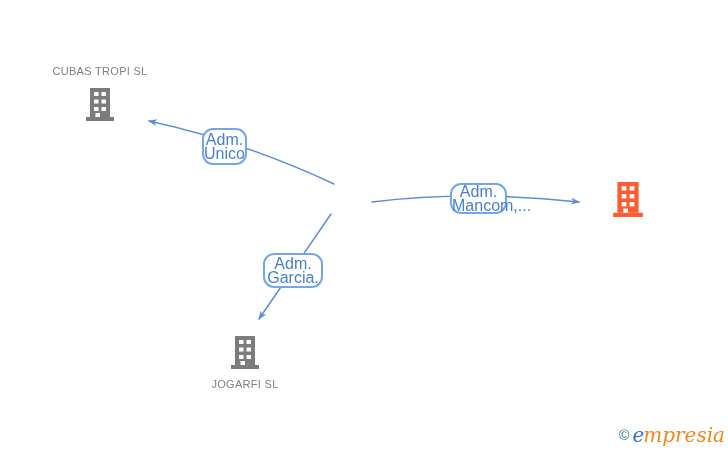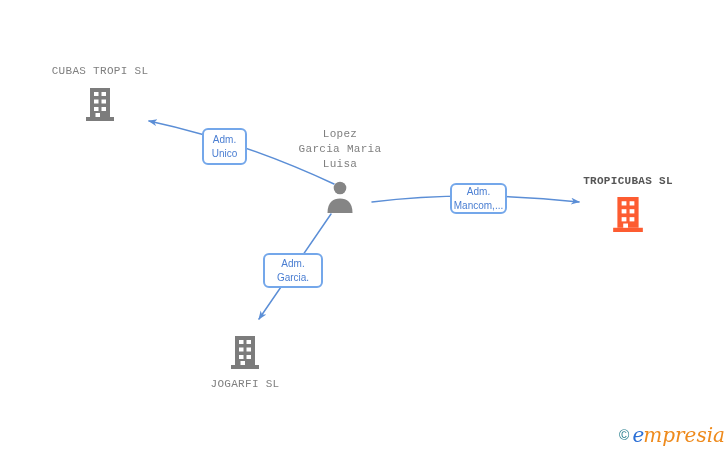--- a/index.html
+++ b/index.html
@@ -16,21 +16,20 @@
     z-index: 1;
   }
   .node {
     position: absolute;
     display: flex;
     flex-direction: column;
     align-items: center;
     text-align: center;
     z-index: 2;
     cursor: pointer;
-    font-family: Liberation Mono, monospace;
   }
   .node-label {
     font-size: 11px;
     letter-spacing: 0.3px;
     color: #7f7f7f;
     line-height: 15px;
     white-space: nowrap;
   }
   .node-label.bold { font-weight: bold; color: #565656; }
   .icon { display: block; }
@@ -38,23 +37,23 @@
   .orange-fill { fill: #fd5c31; }
   .person-fill { fill: #858585; }
   .mt9 { margin-top: 9px; }
   .mt8 { margin-top: 8px; }
   .edge-box {
     position: absolute;
     z-index: 3;
     box-sizing: border-box;
     background: #ffffff;
     border: 2px solid #74a7ea;
-    border-radius: 6px;
+    border-radius: 11px;
     color: #4a7ed2;
-    font-size: 10px;
+    font-size: 16px;
     line-height: 14px;
     text-align: center;
     display: flex;
     flex-direction: column;
     justify-content: center;
     cursor: pointer;
   }
   .edge-box-1 { left: 202px; top: 128px; width: 45px; height: 37px; }
   .edge-box-2 { left: 450px; top: 183px; width: 57px; height: 31px; }
   .edge-box-3 { left: 263px; top: 253px; width: 60px; height: 35px; }
@@ -122,33 +121,22 @@
     <path d="M 331 214 L 259 319" fill="none" stroke="#5b8ed6" stroke-width="1.5" stroke-linecap="round" marker-end="url(#arrowhead)"></path>
   </svg>
 
   <div class="node" style="left:30px; top:64px; width:140px;">
     <div class="node-label">CUBAS TROPI SL</div>
     <svg class="icon mt9" width="28" height="33" viewBox="0 0 28 33">
       <use href="#building-sym" class="gray-fill"></use>
     </svg>
   </div>
 
-  <div class="node" style="left:270px; top:127px; width:140px;">
-    <div class="node-label">
-      <div>Lopez</div>
-      <div>Garcia Maria</div>
-      <div>Luisa</div>
-    </div>
-    <svg class="icon mt9" width="30" height="32" viewBox="0 0 30 32">
-      <use href="#person-sym" class="person-fill"></use>
-    </svg>
-  </div>
 
   <div class="node" style="left:558px; top:174px; width:140px;">
-    <div class="node-label bold">TROPICUBAS SL</div>
     <svg class="icon mt8" width="30" height="35" viewBox="0 0 28 33">
       <use href="#building-sym" class="orange-fill"></use>
     </svg>
   </div>
 
   <div class="node" style="left:175px; top:336px; width:140px;text-align:center;">
     <svg class="icon" width="28" height="33" viewBox="0 0 28 33">
       <use href="#building-sym" class="gray-fill"></use>
     </svg>
     <div class="node-label mt8">JOGARFI SL</div>

